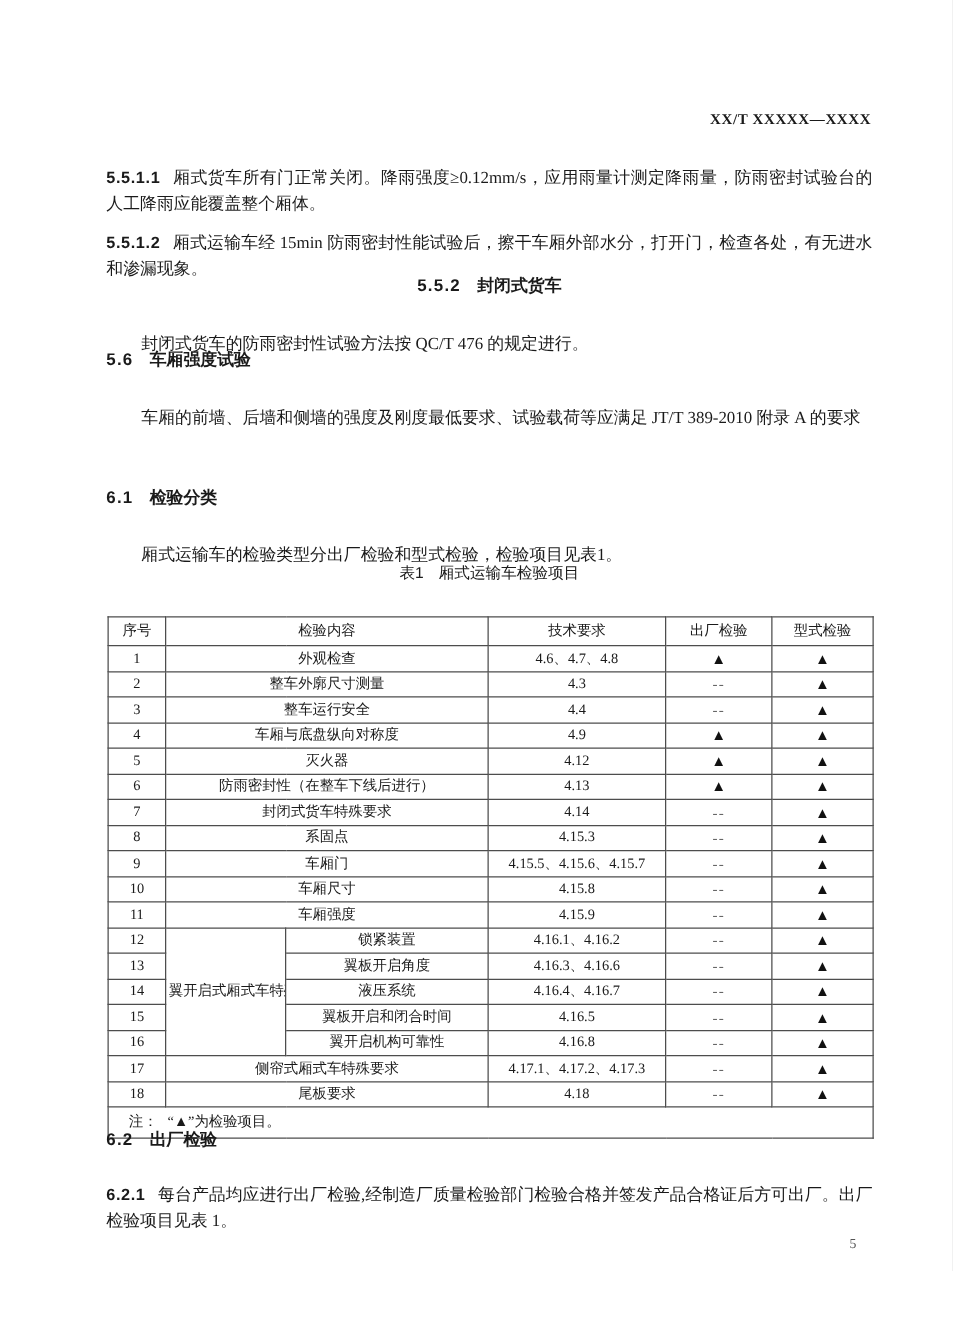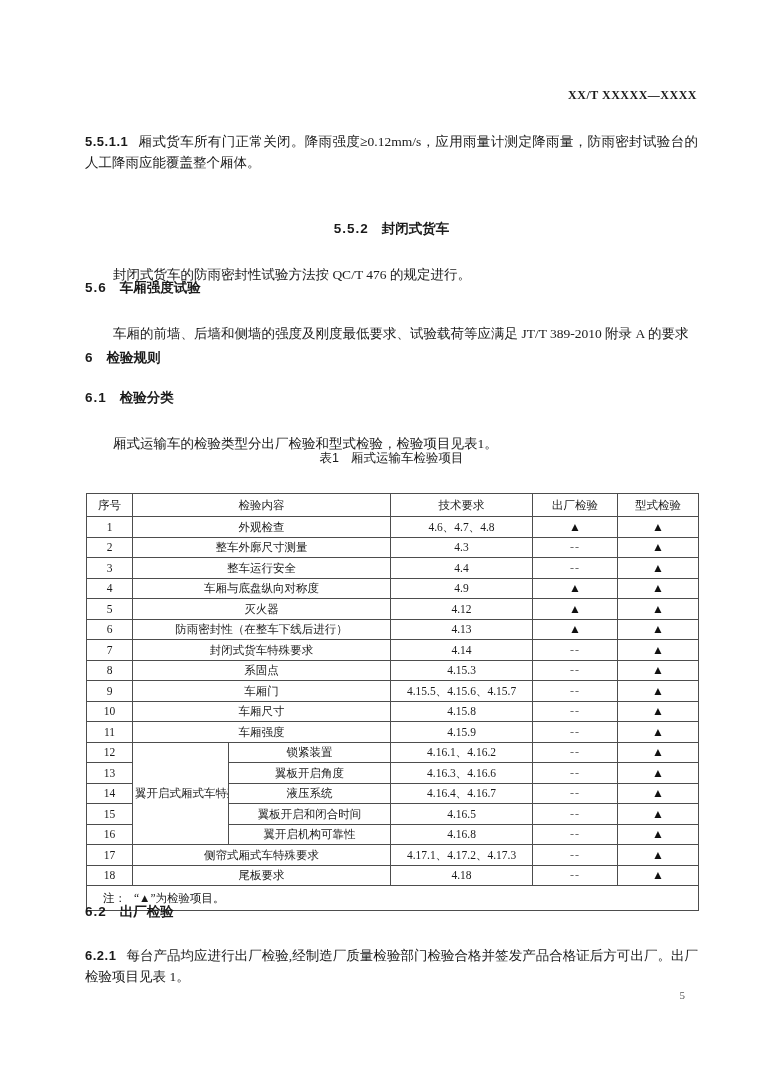--- a/index.html
+++ b/index.html
@@ -75,30 +75,30 @@
 </style>
 </head>
 <body>
 
 <div class="page">
 
   <div class="abs doc-number">XX/T XXXXX—XXXX</div>
 
   <p class="abs para" style="top:117px;"><span class="cnum">5.5.1.1</span><span>厢式货车所有门正常关闭。降雨强度≥0.12mm/s，应用雨量计测定降雨量，防雨密封试验台的人工降雨应能覆盖整个厢体。</span></p>
 
+  <p class="abs para" style="top:169px;"><span class="cnum">5.5.1.2</span><span>厢式运输车经 15min 防雨密封性能试验后，擦干车厢外部水分，打开门，检查各处，有无进水和渗漏现象。</span></p>
 
   <div class="abs heading" style="top:220px;text-align:center;"><span class="hnum">5.5.2</span><span class="htitle">封闭式货车</span></div>
 
   <p class="abs para indent" style="top:250px;">封闭式货车的防雨密封性试验方法按 QC/T 476 的规定进行。</p>
 
   <div class="abs heading" style="top:279px;"><span class="hnum">5.6</span><span class="htitle">车厢强度试验</span></div>
 
   <p class="abs para indent" style="top:309px;">车厢的前墙、后墙和侧墙的强度及刚度最低要求、试验载荷等应满足 JT/T 389-2010 附录 A 的要求</p>
 
-  <div class="abs heading" style="top:349px;"><span class="hnum">6</span><span class="htitle">检验规则</span></div>
 
   <div class="abs heading" style="top:389px;"><span class="hnum">6.1</span><span class="htitle">检验分类</span></div>
 
   <p class="abs para indent" style="top:419px;">厢式运输车的检验类型分出厂检验和型式检验，检验项目见表1。</p>
 
   <div class="abs tbl-caption" style="top:450px;"><span>表1</span><span class="cap-title">厢式运输车检验项目</span></div>
 
   <table class="abs insp">
     <colgroup>
       <col style="width:46px">

